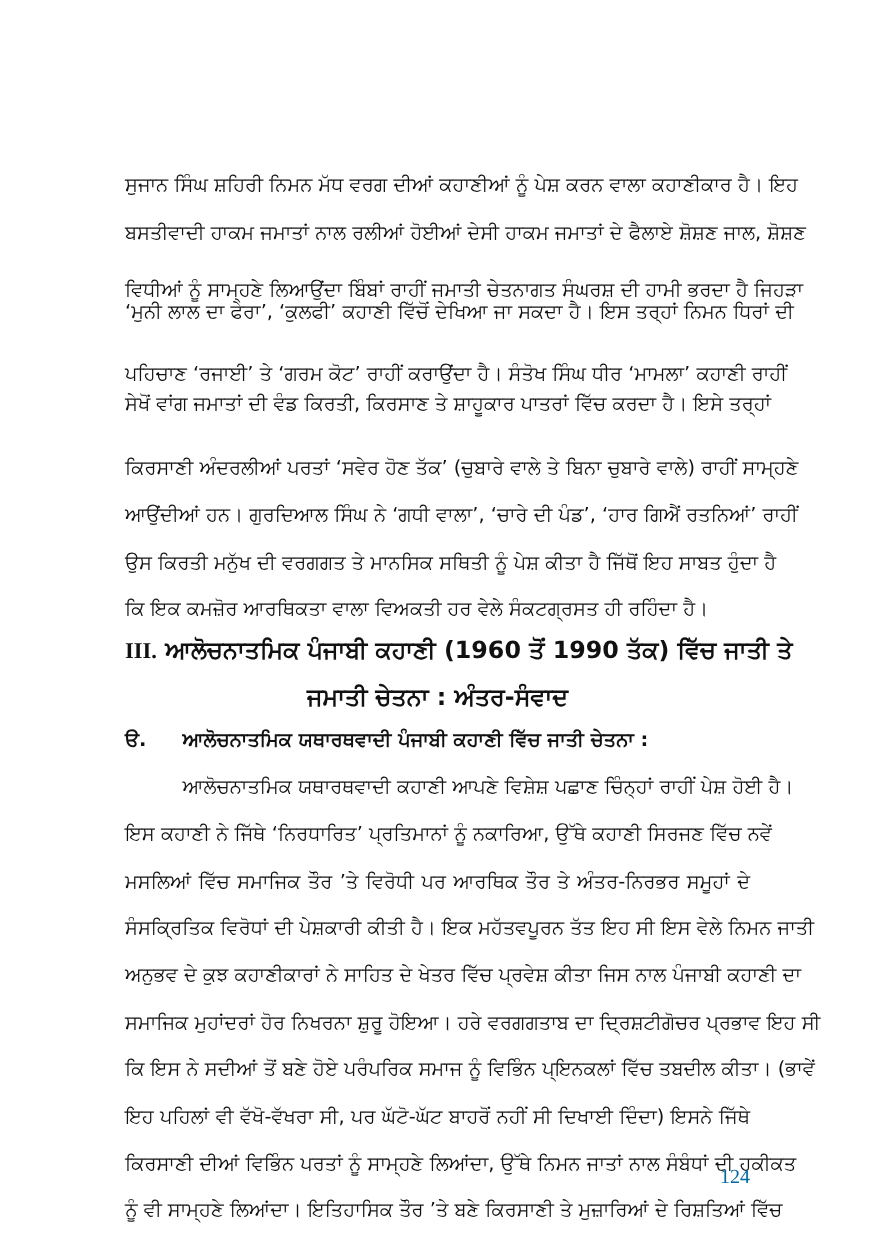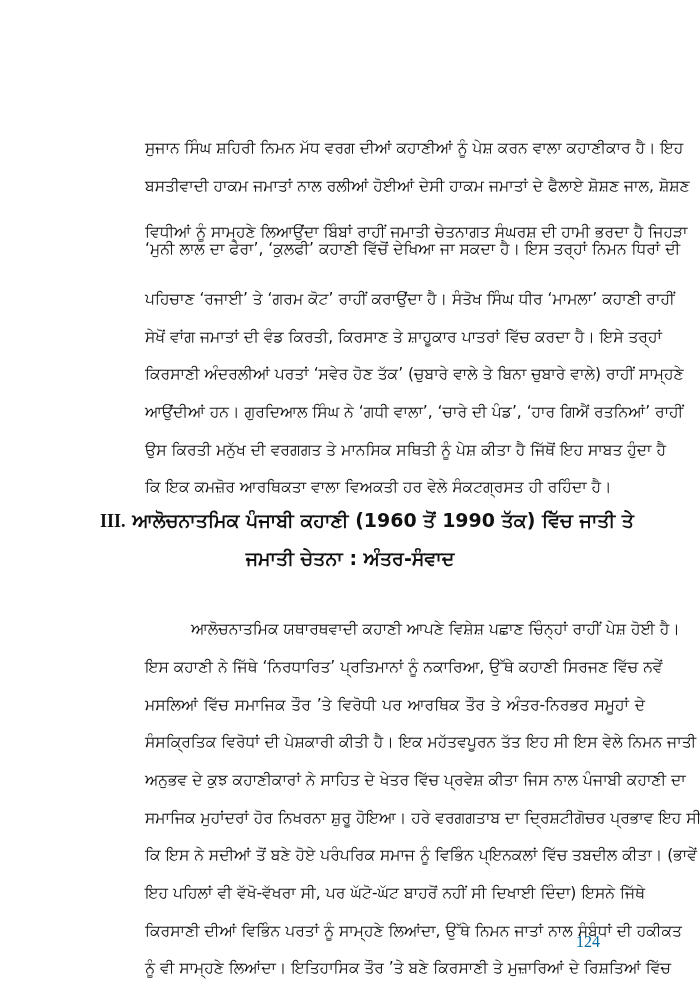--- a/index.html
+++ b/index.html
@@ -1,21 +1,21 @@
 <!DOCTYPE html>
 <html><head>
   <meta charset="utf-8">
   <style>
     html, body { margin: 0; padding: 0; background: #ffffff; }
     body { width: 700px; height: 991px; position: relative; overflow: hidden;
            font-family: "DejaVu Sans", sans-serif; color: #111; }
     .page { position: absolute; left: 0; top: 0; width: 700px; height: 991px; }
     .line { position: absolute; left: 100px; width: 500px; font-size: 15.5px;
             line-height: 20px; white-space: nowrap; text-align: justify;
-            text-align-last: justify; margin-left: 45px; }
+            text-align-last: justify; }
     .line.last { text-align-last: left; }
     .line.indent { left: 146px; width: 454px; }
     .heading { position: absolute; left: 100px; width: 500px; font-size: 19px;
                font-weight: bold; line-height: 24px; white-space: nowrap;
                text-align: justify; text-align-last: justify; }
     .heading .roman { font-family: "Liberation Serif", serif; font-size: 18px; }
     .heading.center { text-align: right; text-align-last: center; }
     .subheading { position: absolute; left: 100px; width: 500px; font-size: 15.5px;
                   font-weight: bold; line-height: 20px; white-space: nowrap; }
     .subheading .marker { display: inline-block; width: 46px; }
@@ -26,35 +26,38 @@
 <body>
 
 <div class="page">
 
   <div>
     <div class="line" style="top:138px">ਸੁਜਾਨ ਸਿੰਘ ਸ਼ਹਿਰੀ ਨਿਮਨ ਮੱਧ ਵਰਗ ਦੀਆਂ ਕਹਾਣੀਆਂ ਨੂੰ ਪੇਸ਼ ਕਰਨ ਵਾਲਾ ਕਹਾਣੀਕਾਰ ਹੈ। ਇਹ</div>
     <div class="line" style="top:176px">ਬਸਤੀਵਾਦੀ ਹਾਕਮ ਜਮਾਤਾਂ ਨਾਲ ਰਲੀਆਂ ਹੋਈਆਂ ਦੇਸੀ ਹਾਕਮ ਜਮਾਤਾਂ ਦੇ ਫੈਲਾਏ ਸ਼ੋਸ਼ਣ ਜਾਲ, ਸ਼ੋਸ਼ਣ</div>
     <div class="line" style="top:222px">ਵਿਧੀਆਂ ਨੂੰ ਸਾਮ੍ਹਣੇ ਲਿਆਉਂਦਾ ਬਿੰਬਾਂ ਰਾਹੀਂ ਜਮਾਤੀ ਚੇਤਨਾਗਤ ਸੰਘਰਸ਼ ਦੀ ਹਾਮੀ ਭਰਦਾ ਹੈ ਜਿਹੜਾ</div>
     <div class="line" style="top:239px">‘ਮੁਨੀ ਲਾਲ ਦਾ ਫੇਰਾ’, ‘ਕੁਲਫੀ’ ਕਹਾਣੀ ਵਿੱਚੋਂ ਦੇਖਿਆ ਜਾ ਸਕਦਾ ਹੈ। ਇਸ ਤਰ੍ਹਾਂ ਨਿਮਨ ਧਿਰਾਂ ਦੀ</div>
     <div class="line" style="top:289px">ਪਹਿਚਾਣ ‘ਰਜਾਈ’ ਤੇ ‘ਗਰਮ ਕੋਟ’ ਰਾਹੀਂ ਕਰਾਉਂਦਾ ਹੈ। ਸੰਤੋਖ ਸਿੰਘ ਧੀਰ ‘ਮਾਮਲਾ’ ਕਹਾਣੀ ਰਾਹੀਂ</div>
-    <div class="line" style="top:327px">ਸੇਖੋਂ ਵਾਂਗ ਜਮਾਤਾਂ ਦੀ ਵੰਡ ਕਿਰਤੀ, ਕਿਰਸਾਣ ਤੇ ਸ਼ਾਹੂਕਾਰ ਪਾਤਰਾਂ ਵਿੱਚ ਕਰਦਾ ਹੈ। ਇਸੇ ਤਰ੍ਹਾਂ</div>
+    <div class="line" style="top:313px">ਸੇਖੋਂ ਵਾਂਗ ਜਮਾਤਾਂ ਦੀ ਵੰਡ ਕਿਰਤੀ, ਕਿਰਸਾਣ ਤੇ ਸ਼ਾਹੂਕਾਰ ਪਾਤਰਾਂ ਵਿੱਚ ਕਰਦਾ ਹੈ। ਇਸੇ ਤਰ੍ਹਾਂ</div>
     <div class="line" style="top:364px">ਕਿਰਸਾਣੀ ਅੰਦਰਲੀਆਂ ਪਰਤਾਂ ‘ਸਵੇਰ ਹੋਣ ਤੱਕ’ (ਚੁਬਾਰੇ ਵਾਲੇ ਤੇ ਬਿਨਾ ਚੁਬਾਰੇ ਵਾਲੇ) ਰਾਹੀਂ ਸਾਮ੍ਹਣੇ</div>
     <div class="line" style="top:402px">ਆਉਂਦੀਆਂ ਹਨ। ਗੁਰਦਿਆਲ ਸਿੰਘ ਨੇ ‘ਗਧੀ ਵਾਲਾ’, ‘ਚਾਰੇ ਦੀ ਪੰਡ’, ‘ਹਾਰ ਗਿਐਂ ਰਤਨਿਆਂ’ ਰਾਹੀਂ</div>
     <div class="line" style="top:440px">ਉਸ ਕਿਰਤੀ ਮਨੁੱਖ ਦੀ ਵਰਗਗਤ ਤੇ ਮਾਨਸਿਕ ਸਥਿਤੀ ਨੂੰ ਪੇਸ਼ ਕੀਤਾ ਹੈ ਜਿੱਥੋਂ ਇਹ ਸਾਬਤ ਹੁੰਦਾ ਹੈ</div>
     <div class="line last" style="top:477px">ਕਿ ਇਕ ਕਮਜ਼ੋਰ ਆਰਥਿਕਤਾ ਵਾਲਾ ਵਿਅਕਤੀ ਹਰ ਵੇਲੇ ਸੰਕਟਗ੍ਰਸਤ ਹੀ ਰਹਿੰਦਾ ਹੈ।</div>
   </div>
 
   <div>
     <div class="heading" style="top:508px">
       <span class="roman">III.</span>
       <span>ਆਲੋਚਨਾਤਮਿਕ ਪੰਜਾਬੀ ਕਹਾਣੀ (1960 ਤੋਂ 1990 ਤੱਕ) ਵਿੱਚ ਜਾਤੀ ਤੇ</span>
     </div>
     <div class="heading center" style="top:546px">ਜਮਾਤੀ ਚੇਤਨਾ : ਅੰਤਰ-ਸੰਵਾਦ</div>
   </div>
 
+  <div class="subheading" style="top:582px">
+    <span class="marker">ੳ.</span><span>ਆਲੋਚਨਾਤਮਿਕ ਯਥਾਰਥਵਾਦੀ ਪੰਜਾਬੀ ਕਹਾਣੀ ਵਿੱਚ ਜਾਤੀ ਚੇਤਨਾ :</span>
+  </div>
 
   <div>
     <div class="line indent last" style="top:619px">ਆਲੋਚਨਾਤਮਿਕ ਯਥਾਰਥਵਾਦੀ ਕਹਾਣੀ ਆਪਣੇ ਵਿਸ਼ੇਸ਼ ਪਛਾਣ ਚਿੰਨ੍ਹਾਂ ਰਾਹੀਂ ਪੇਸ਼ ਹੋਈ ਹੈ।</div>
     <div class="line" style="top:657px">ਇਸ ਕਹਾਣੀ ਨੇ ਜਿੱਥੇ ‘ਨਿਰਧਾਰਿਤ’ ਪ੍ਰਤਿਮਾਨਾਂ ਨੂੰ ਨਕਾਰਿਆ, ਉੱਥੇ ਕਹਾਣੀ ਸਿਰਜਣ ਵਿੱਚ ਨਵੇਂ</div>
     <div class="line" style="top:695px">ਮਸਲਿਆਂ ਵਿੱਚ ਸਮਾਜਿਕ ਤੌਰ ’ਤੇ ਵਿਰੋਧੀ ਪਰ ਆਰਥਿਕ ਤੌਰ ਤੇ ਅੰਤਰ-ਨਿਰਭਰ ਸਮੂਹਾਂ ਦੇ</div>
     <div class="line" style="top:732px">ਸੰਸਕ੍ਰਿਤਿਕ ਵਿਰੋਧਾਂ ਦੀ ਪੇਸ਼ਕਾਰੀ ਕੀਤੀ ਹੈ। ਇਕ ਮਹੱਤਵਪੂਰਨ ਤੱਤ ਇਹ ਸੀ ਇਸ ਵੇਲੇ ਨਿਮਨ ਜਾਤੀ</div>
     <div class="line" style="top:770px">ਅਨੁਭਵ ਦੇ ਕੁਝ ਕਹਾਣੀਕਾਰਾਂ ਨੇ ਸਾਹਿਤ ਦੇ ਖੇਤਰ ਵਿੱਚ ਪ੍ਰਵੇਸ਼ ਕੀਤਾ ਜਿਸ ਨਾਲ ਪੰਜਾਬੀ ਕਹਾਣੀ ਦਾ</div>
     <div class="line" style="top:808px">ਸਮਾਜਿਕ ਮੁਹਾਂਦਰਾਂ ਹੋਰ ਨਿਖਰਨਾ ਸ਼ੁਰੂ ਹੋਇਆ। ਹਰੇ ਵਰਗਗਤਾਬ ਦਾ ਦ੍ਰਿਸ਼ਟੀਗੋਚਰ ਪ੍ਰਭਾਵ ਇਹ ਸੀ</div>
     <div class="line" style="top:845px">ਕਿ ਇਸ ਨੇ ਸਦੀਆਂ ਤੋਂ ਬਣੇ ਹੋਏ ਪਰੰਪਰਿਕ ਸਮਾਜ ਨੂੰ ਵਿਭਿੰਨ ਪ੍ਇਨਕਲਾਂ ਵਿੱਚ ਤਬਦੀਲ ਕੀਤਾ। (ਭਾਵੇਂ</div>
     <div class="line" style="top:883px">ਇਹ ਪਹਿਲਾਂ ਵੀ ਵੱਖੋ-ਵੱਖਰਾ ਸੀ, ਪਰ ਘੱਟੋ-ਘੱਟ ਬਾਹਰੋਂ ਨਹੀਂ ਸੀ ਦਿਖਾਈ ਦਿੰਦਾ) ਇਸਨੇ ਜਿੱਥੇ</div>

